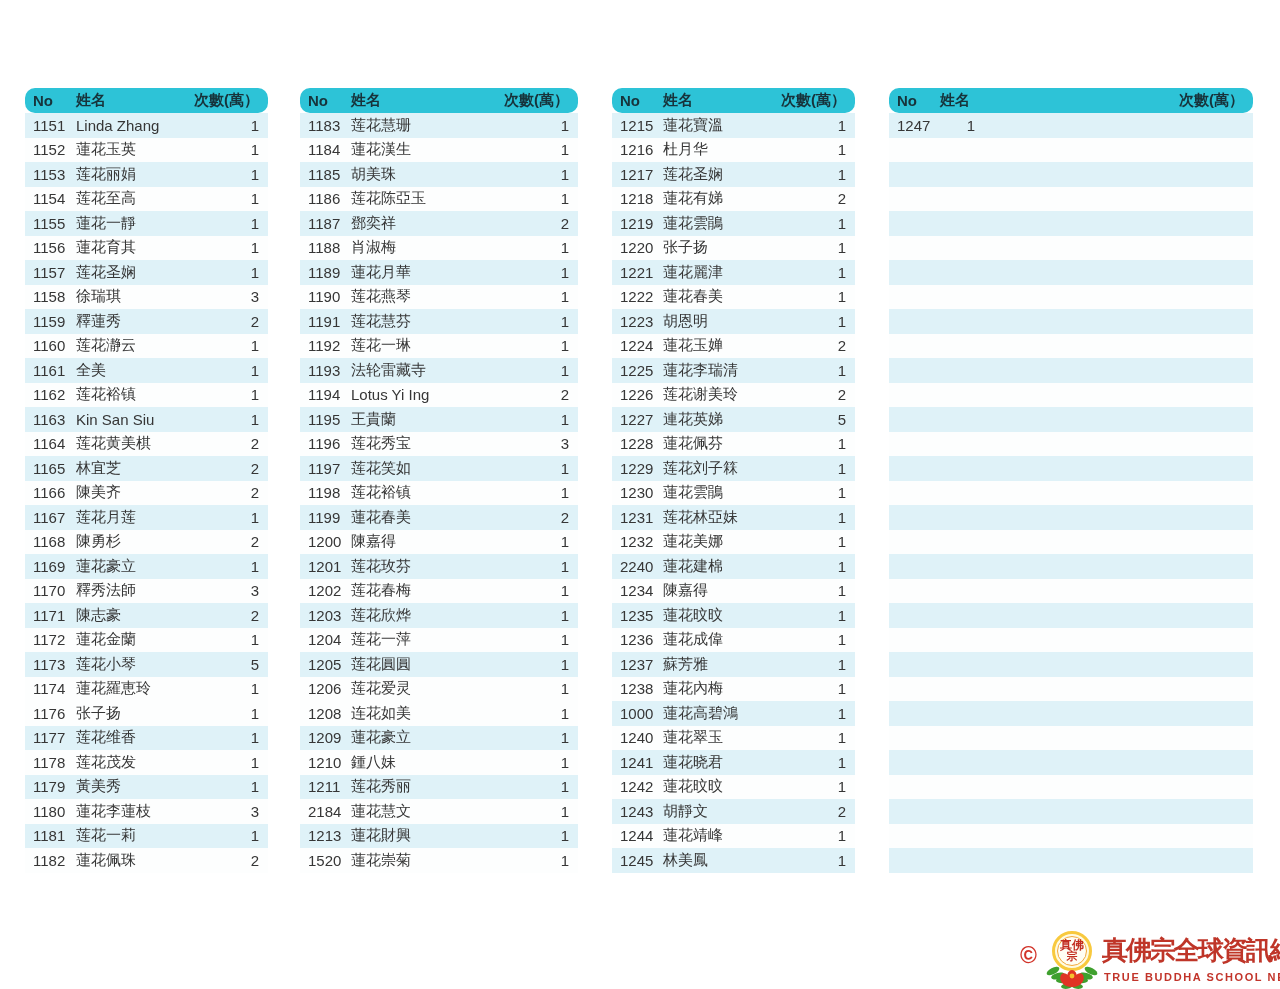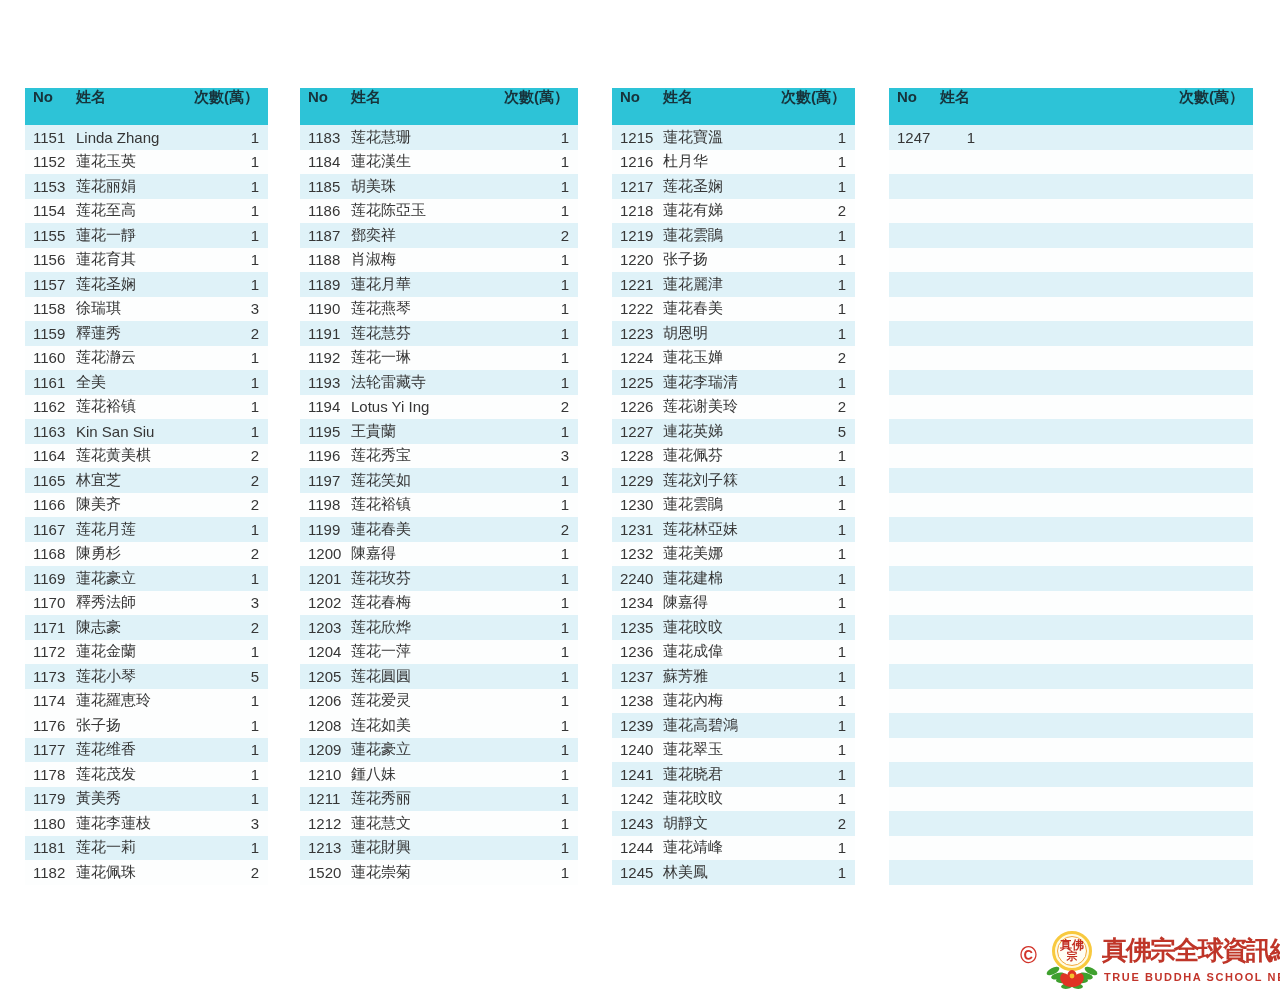--- a/index.html
+++ b/index.html
@@ -14,22 +14,22 @@
   body{
     width:1280px;height:989px;position:relative;background:#ffffff;
     font-family:"Liberation Sans","DejaVu Sans",sans-serif;overflow:hidden;
   }
   .tbl{position:absolute;top:88px;}
   .tbl-1{left:25px;width:243px;}
   .tbl-2{left:300px;width:278px;}
   .tbl-3{left:612px;width:243px;}
   .tbl-4{left:889px;width:364px;}
   .hdr{
-    height:37px;background:var(--header-bg);display:flex;align-items:flex-start;
-    font-weight:bold;font-size:15px;color:var(--hdr-text);
+    height:25px;background:var(--header-bg);display:flex;align-items:center;
+    font-weight:bold;font-size:15px;color:var(--hdr-text);border-radius:10px;
   }
   .row{
     height:24.5px;display:flex;align-items:center;
     font-size:15px;color:var(--row-text);background:var(--row-white);
   }
   .row.alt{background:var(--stripe-bg);}
   .c-no{flex:none;width:38px;padding-left:8px;white-space:nowrap;}
   .c-nm{flex:1;padding-left:5px;white-space:nowrap;overflow:hidden;}
   .c-ct{flex:none;min-width:40px;padding-right:9px;text-align:right;white-space:nowrap;}
   .footer{position:absolute;left:1016px;top:930px;width:264px;height:59px;}
@@ -359,21 +359,21 @@
         <span class="c-no">1210</span>
         <span class="c-nm">鍾八妹</span>
         <span class="c-ct">1</span>
       </div>
       <div class="row alt">
         <span class="c-no">1211</span>
         <span class="c-nm">莲花秀丽</span>
         <span class="c-ct">1</span>
       </div>
       <div class="row">
-        <span class="c-no">1212</span>
+        <span class="c-no">2184</span>
         <span class="c-nm">蓮花慧文</span>
         <span class="c-ct">1</span>
       </div>
       <div class="row alt">
         <span class="c-no">1213</span>
         <span class="c-nm">蓮花財興</span>
         <span class="c-ct">1</span>
       </div>
       <div class="row">
         <span class="c-no">1520</span>
@@ -504,21 +504,21 @@
         <span class="c-no">1237</span>
         <span class="c-nm">蘇芳雅</span>
         <span class="c-ct">1</span>
       </div>
       <div class="row">
         <span class="c-no">1238</span>
         <span class="c-nm">蓮花內梅</span>
         <span class="c-ct">1</span>
       </div>
       <div class="row alt">
-        <span class="c-no">1239</span>
+        <span class="c-no">1000</span>
         <span class="c-nm">蓮花高碧鴻</span>
         <span class="c-ct">1</span>
       </div>
       <div class="row">
         <span class="c-no">1240</span>
         <span class="c-nm">蓮花翠玉</span>
         <span class="c-ct">1</span>
       </div>
       <div class="row alt">
         <span class="c-no">1241</span>

